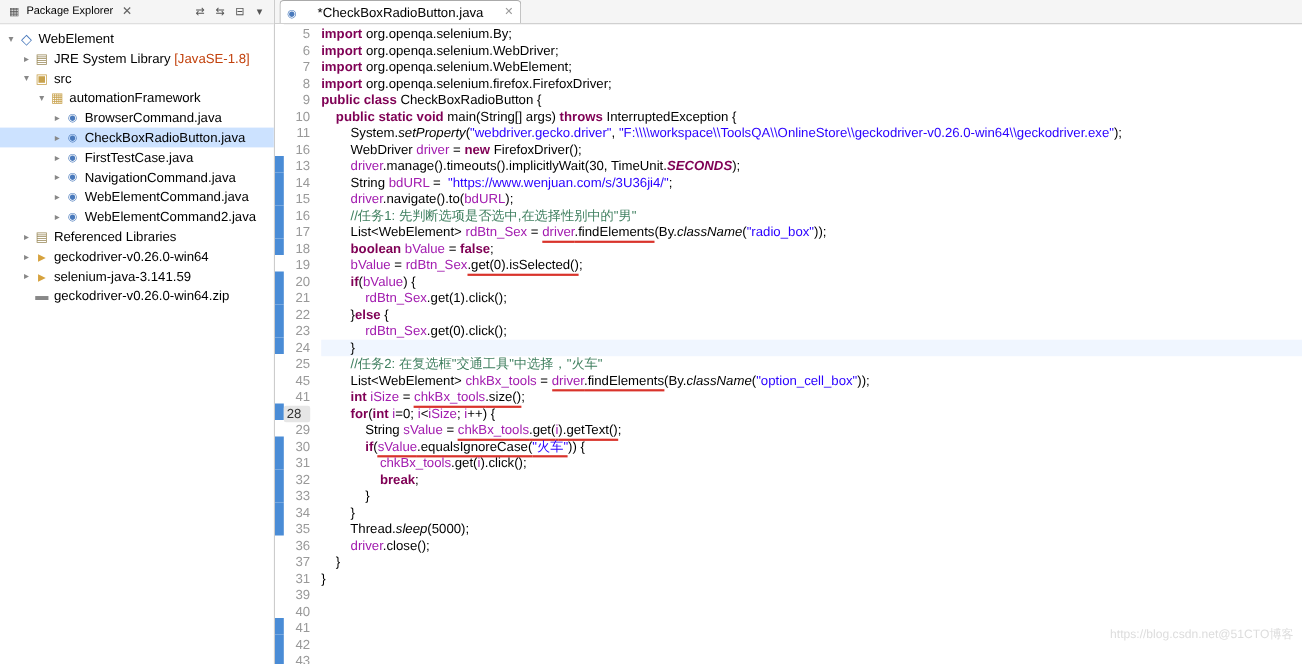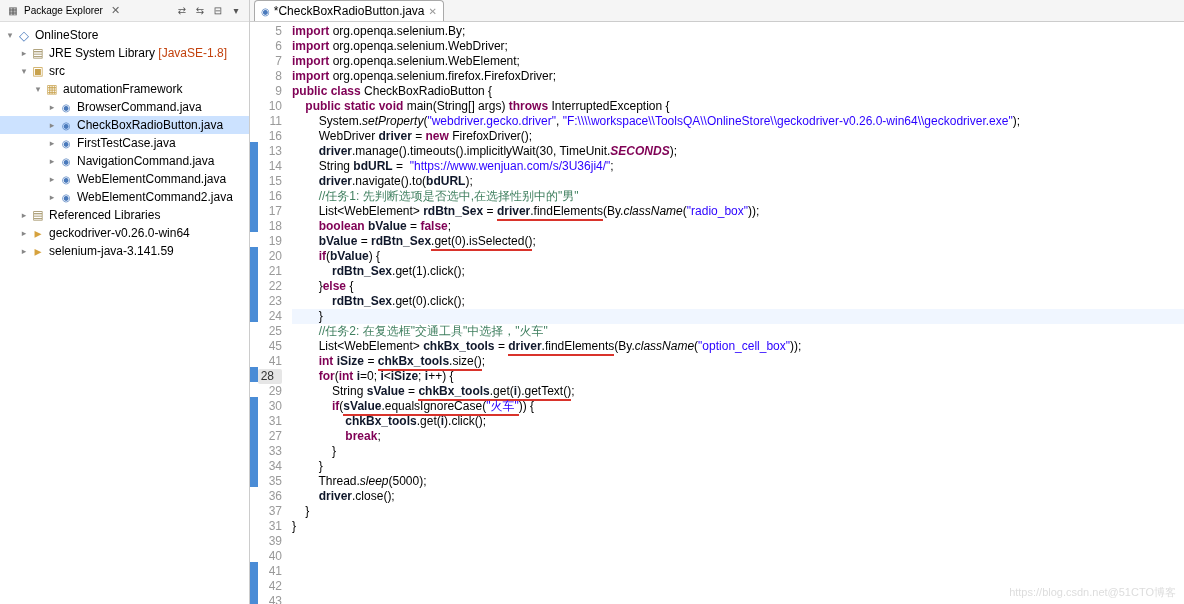--- a/index.html
+++ b/index.html
@@ -21,57 +21,57 @@
 .i-src::before { content:"▣"; color:#c8a24d; }
 .i-pkg::before { content:"▦"; color:#c8a24d; }
 .i-java::before { content:"◉"; color:#4a7abc; font-size:10px; }
 .i-lib::before { content:"▤"; color:#9b8a5a; }
 .i-fold::before { content:"▸"; color:#d6a23e; font-size:14px; }
 .i-zip::before { content:"▬"; color:#888; }
 .label { font-size:12px; color:#000; }
 .label .sub { color:#c2410c; }
 .editor-area { flex:1; display:flex; flex-direction:column; }
 .tab-bar { height:22px; display:flex; align-items:flex-end; border-bottom:1px solid #ccc; padding-left:4px; background:#f5f5f5; }
-.tab { height:21px; border:1px solid #aaa; border-bottom:none; border-radius:4px 4px 0 0; background:#fff; display:flex; align-items:center; padding:0 6px; gap:4px; font-size:11px; }
+.tab { height:21px; border:1px solid #aaa; border-bottom:none; border-radius:4px 4px 0 0; background:#fff; display:flex; align-items:center; padding:0 6px; gap:19px; font-size:11px; }
 .tab .jicon::before { content:"◉"; color:#4a7abc; font-size:10px; }
 .tab-close { color:#999; font-size:10px; }
 .code-area { flex:1; display:flex; overflow:auto; }
 .gutter-bar { width:8px; background:#fff; }
 .bp { width:8px; height:15px; background:#4a8cd6; }
 .linenums { width:28px; text-align:right; color:#999; font-family:Consolas,monospace; font-size:12px; line-height:15px; padding:2px 4px 0 0; user-select:none; }
 .linenums .cur { color:#333; background:#e6e6e6; border-radius:2px; padding-right:8px; }
 .code { flex:1; font-family:Consolas,monospace; font-size:12px; line-height:15px; padding:2px 0 0 6px; white-space:pre; }
 .code .cursor-line { background:#f0f6ff; display:block; }
 .kw { color:#7f0055; font-weight:bold; }
 .str { color:#2a00ff; }
 .cmt { color:#3f7f5f; }
-.field { color:#0f172a;font-weight:bold; }
+.field { color:#a21caf; }
 .static { font-style:italic; }
-.watermark { position:fixed; bottom:4px; right:8px; color:#ddd; font-size:11px; }
+.watermark { position:fixed; bottom:20px; right:8px; color:#ddd; font-size:11px; }
 .underline-red { border-bottom:2px solid #d9332b; padding-bottom:1px; }
 </style>
 </head>
 <body>
 
 <div class="sidebar">
   <div class="explorer-header">
     <span class="explorer-icon">▦</span>
     <span class="explorer-title">Package Explorer</span>
     <span class="explorer-close">✕</span>
     <span class="explorer-spacer"></span>
     <span class="explorer-icon">⇄</span>
     <span class="explorer-icon">⇆</span>
     <span class="explorer-icon">⊟</span>
     <span class="explorer-icon">▾</span>
   </div>
   <div class="tree" id="tree">
       <div class="tree-row indent0">
         <span class="tw">▾</span>
         <span class="icon i-proj"></span>
-        <span class="label">OnlineStore</span>
+        <span class="label">WebElement</span>
       </div>
       <div class="tree-row indent1">
         <span class="tw">▸</span>
         <span class="icon i-jre"></span>
         <span class="label">JRE System Library<span class="sub"> [JavaSE-1.8]</span></span>
       </div>
       <div class="tree-row indent1">
         <span class="tw">▾</span>
         <span class="icon i-src"></span>
         <span class="label">src</span>
@@ -118,20 +118,25 @@
       </div>
       <div class="tree-row indent1">
         <span class="tw">▸</span>
         <span class="icon i-fold"></span>
         <span class="label">geckodriver-v0.26.0-win64</span>
       </div>
       <div class="tree-row indent1">
         <span class="tw">▸</span>
         <span class="icon i-fold"></span>
         <span class="label">selenium-java-3.141.59</span>
+      </div>
+      <div class="tree-row indent1">
+        <span class="tw"></span>
+        <span class="icon i-zip"></span>
+        <span class="label">geckodriver-v0.26.0-win64.zip</span>
       </div>
     </div>
 </div>
 
 <div class="editor-area">
   <div class="tab-bar">
     <div class="tab">
       <span class="jicon"></span>
       <span>*CheckBoxRadioButton.java</span>
       <span class="tab-close">✕</span>
@@ -200,21 +205,21 @@
         <div>22</div>
         <div>23</div>
         <div>24</div>
         <div>25</div>
         <div>45</div>
         <div>41</div>
         <div class="cur">28</div>
         <div>29</div>
         <div>30</div>
         <div>31</div>
-        <div>27</div>
+        <div>32</div>
         <div>33</div>
         <div>34</div>
         <div>35</div>
         <div>36</div>
         <div>37</div>
         <div>31</div>
         <div>39</div>
         <div>40</div>
         <div>41</div>
         <div>42</div>

